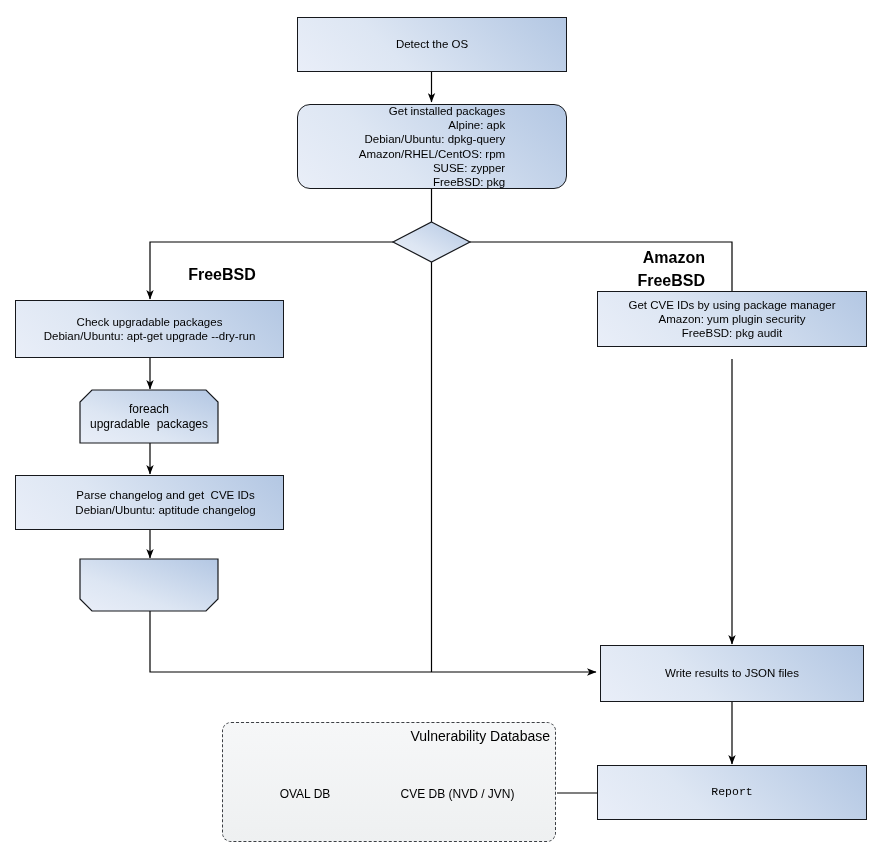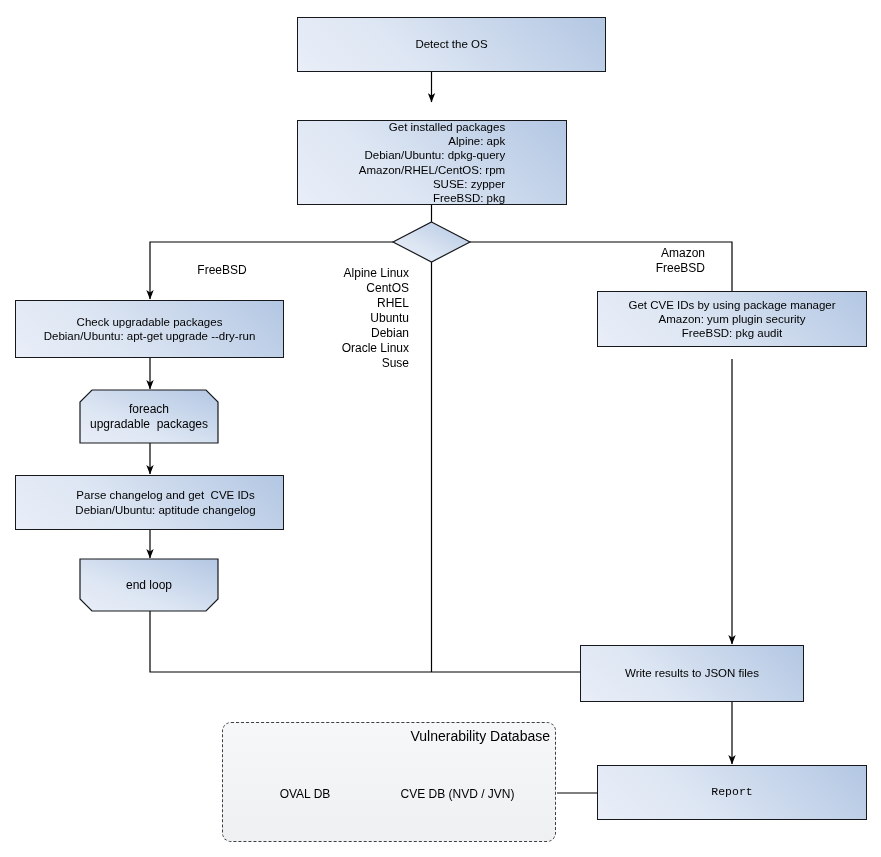--- a/index.html
+++ b/index.html
@@ -49,24 +49,25 @@
     font-size: 12px;
     line-height: 14.3px;
     color: #000000;
     text-align: center;
     white-space: pre-wrap;
     pointer-events: none;
   }
   .edge-label {
     position: absolute;
     z-index: 2;
-    font-size: 12px;
-    line-height: 15px;
+    font-size: 16px;
+    line-height: 23px;
     color: #000000;
     white-space: pre-wrap;
+    font-weight: bold;
   }
   .edge-label.right { text-align: right; }
   .edge-label.center { text-align: center; }
   #vuln-container {
     position: absolute;
     z-index: 1;
     left: 222px; top: 722px;
     width: 334px; height: 120px;
     box-sizing: border-box;
     border: 1.4px dashed #3c3f44;
@@ -132,25 +133,25 @@
       <path d="M237 774 A68 9 0 0 1 373 774 L373 813 A68 9 0 0 1 237 813 Z" fill="url(#cylBodyGrad)" stroke="#16181c" stroke-width="1.2"></path>
       <ellipse cx="305" cy="774" rx="68" ry="9" fill="url(#cylTopGrad)" stroke="#16181c" stroke-width="1.2"></ellipse>
     </g>
 
     <g>
       <path d="M403 774 A68.5 9 0 0 1 540 774 L540 813 A68.5 9 0 0 1 403 813 Z" fill="url(#cylBodyGrad)" stroke="#16181c" stroke-width="1.2"></path>
       <ellipse cx="471.5" cy="774" rx="68.5" ry="9" fill="url(#cylTopGrad)" stroke="#16181c" stroke-width="1.2"></ellipse>
     </g>
   </svg>
 
-  <div class="node" style="left:297px; top:17px; width:309px; height:55px;">
+  <div class="node" style="left:297px; top:17px; width:270px; height:55px;">
     <div class="inner">Detect the OS</div>
   </div>
 
-  <div class="node" style="left:297px; top:120px; width:270px; height:85px;">
+  <div class="node" style="left:297px; top:104px; width:270px; height:85px;border-radius:13px;">
     <div class="inner right">Get installed packages
 Alpine: apk
 Debian/Ubuntu: dpkg-query
 Amazon/RHEL/CentOS: rpm
 SUSE: zypper
 FreeBSD: pkg</div>
   </div>
 
   <div class="node" style="left:15px; top:300px; width:269px; height:58px;">
     <div class="inner">Check upgradable packages
@@ -161,46 +162,38 @@
     <div class="inner">Parse changelog and get  CVE IDs
 Debian/Ubuntu: aptitude changelog</div>
   </div>
 
   <div class="node" style="left:597px; top:291px; width:270px; height:56px;">
     <div class="inner">Get CVE IDs by using package manager
 Amazon: yum plugin security
 FreeBSD: pkg audit</div>
   </div>
 
-  <div class="node" style="left:580px; top:645px; width:224px; height:57px;">
+  <div class="node" style="left:600px; top:645px; width:264px; height:57px;">
     <div class="inner">Write results to JSON files</div>
   </div>
 
   <div class="node" style="left:597px; top:765px; width:270px; height:55px;font-family:Liberation Mono, monospace;">
     <div class="inner">Report</div>
   </div>
 
   <div class="shape-label" style="left:80px; top:390px; width:138px; height:53px;">foreach
 upgradable  packages</div>
 
-  <div class="shape-label" style="left:80px; top:559px; width:138px; height:52px;">end loop</div>
 
   <div class="shape-label" style="left:237px; top:767px; width:136px; height:55px;">OVAL DB</div>
 
   <div class="shape-label" style="left:389px; top:767px; width:137px; height:55px;text-align:right;">CVE DB (NVD / JVN)</div>
 
   <div class="edge-label center" style="left:162px; top:263px; width:120px;">FreeBSD</div>
 
-  <div class="edge-label right" style="left:289px; top:266px; width:120px;">Alpine Linux
-CentOS
-RHEL
-Ubuntu
-Debian
-Oracle Linux
-Suse</div>
 
   <div class="edge-label right" style="left:605px; top:246px; width:100px;">Amazon
 FreeBSD</div>
 
   <div id="vuln-container">
     <div id="vuln-title">Vulnerability Database</div>
   </div>
 
 </div>
 

